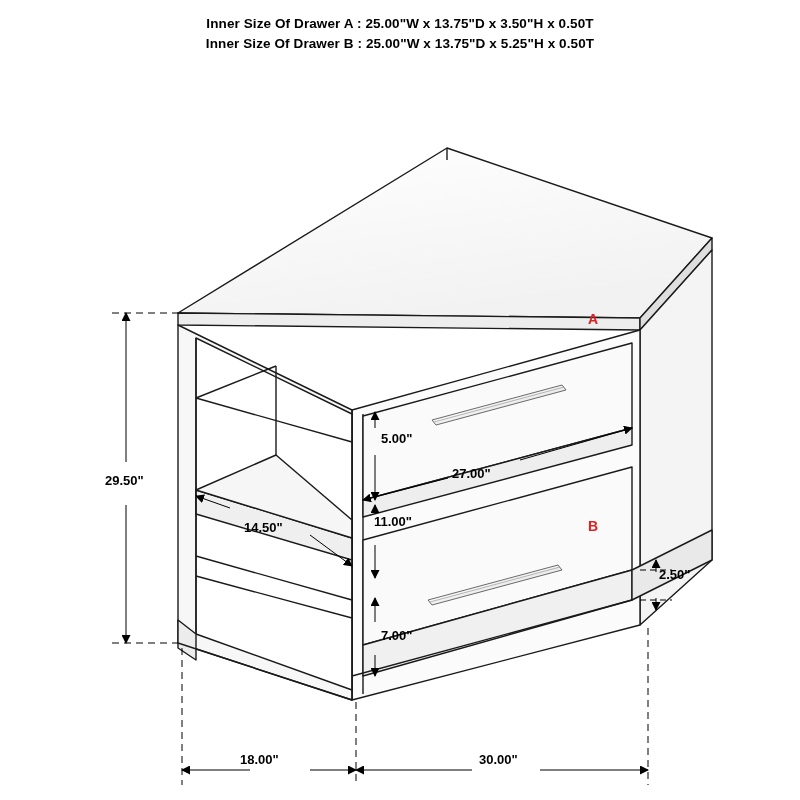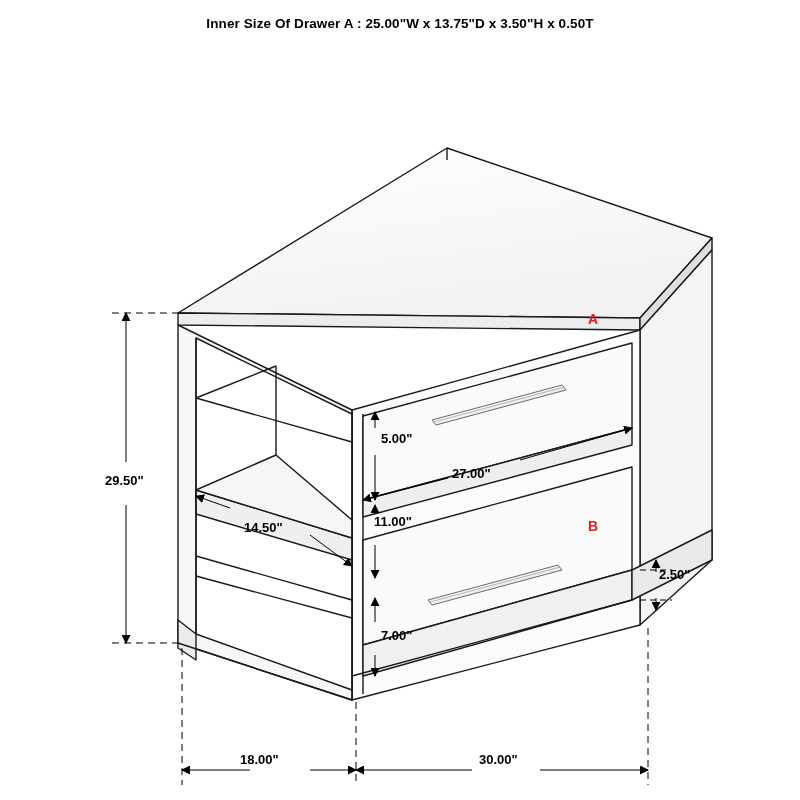--- a/index.html
+++ b/index.html
@@ -53,20 +53,21 @@
     color: #e02020;
   }
 </style>
 </head>
 <body>
 
 <div id="stage">
 
   <div class="header">
     <div>Inner Size Of Drawer A : 25.00"W x 13.75"D x 3.50"H x 0.50T</div>
+    <div>Inner Size Of Drawer B : 25.00"W x 13.75"D x 5.25"H x 0.50T</div>
   </div>
 
   <svg class="diagram" width="800" height="800" viewBox="0 0 800 800">
     <defs>
       <marker id="arrH" markerWidth="9" markerHeight="9" refX="8" refY="4.5" orient="auto">
         <path d="M0,0 L9,4.5 L0,9 z" fill="#000"></path>
       </marker>
       <marker id="arrHs" markerWidth="9" markerHeight="9" refX="1" refY="4.5" orient="auto">
         <path d="M9,0 L0,4.5 L9,9 z" fill="#000"></path>
       </marker>

